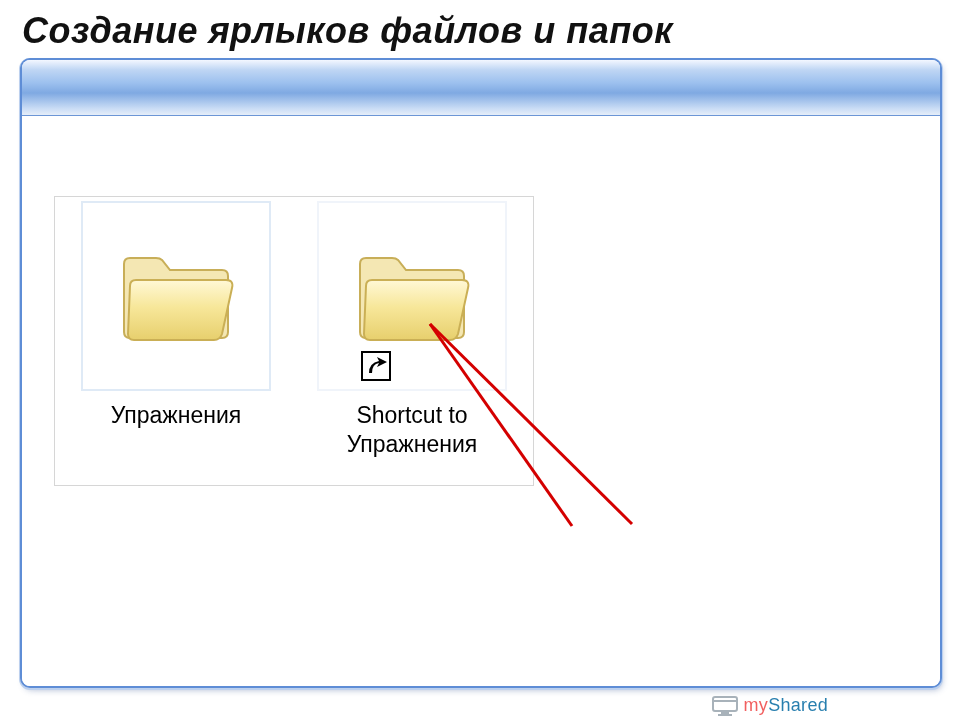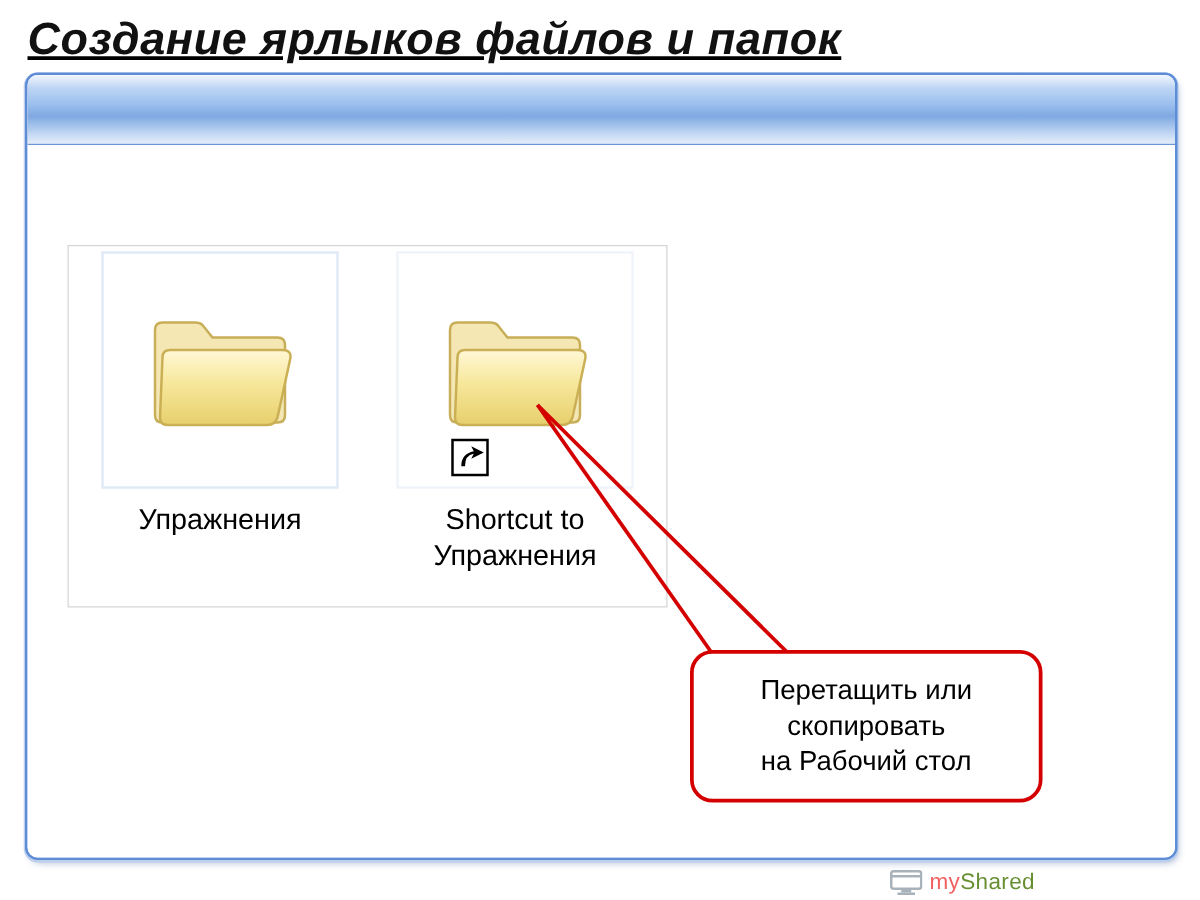--- a/index.html
+++ b/index.html
@@ -10,21 +10,20 @@
     background: #ffffff;
     position: relative;
     overflow: hidden;
   }
 
   .slide {
     width: 836px;
     height: 720px;
     position: relative;
     padding: 10px 14px 14px 20px;
-    text-decoration: underline;
   }
 
   .title {
     font-size: 36px;
     font-weight: 700;
     font-style: italic;
     color: #111;
     letter-spacing: 0.5px;
     margin: 0 0 8px 2px;
   }
@@ -159,21 +158,21 @@
   }
   .watermark .logo {
     display: inline-flex;
   }
   .watermark .text {
     font-family: Verdana, Arial, sans-serif;
     font-size: 18px;
     letter-spacing: 0.3px;
   }
   .watermark .my   { color: #ef4444; font-weight: 400; }
-  .watermark .shared { color: #4d7c0f; font-weight: 400; }
+  .watermark .shared { color: #0369a1; font-weight: 400; }
 
 </style>
 </head>
 <body>
 
 <div class="slide">
 
   <h1 class="title">Создание ярлыков файлов и папок</h1>
 
   <div class="panel">
@@ -224,23 +223,20 @@
           <div class="icon-label">Shortcut to<br>Упражнения</div>
         </div>
 
       </div>
 
       <svg class="connector" viewBox="0 0 260 240" width="260" height="240">
         <line x1="8" y1="8" x2="150" y2="210" stroke="#d40000" stroke-width="3"></line>
         <line x1="8" y1="8" x2="210" y2="208" stroke="#d40000" stroke-width="3"></line>
       </svg>
 
-      <div class="callout">
-        <span>Перетащить или<br>скопировать<br>на Рабочий стол</span>
-      </div>
 
     </div>
   </div>
 
   <div class="watermark">
     <span class="logo">
       <svg width="26" height="22" viewBox="0 0 26 22">
         <rect x="1" y="3" width="24" height="14" rx="2" fill="none" stroke="#9aa5ae" stroke-width="2"></rect>
         <line x1="1" y1="7" x2="25" y2="7" stroke="#9aa5ae" stroke-width="2"></line>
         <rect x="9" y="17" width="8" height="3" fill="#9aa5ae"></rect>

